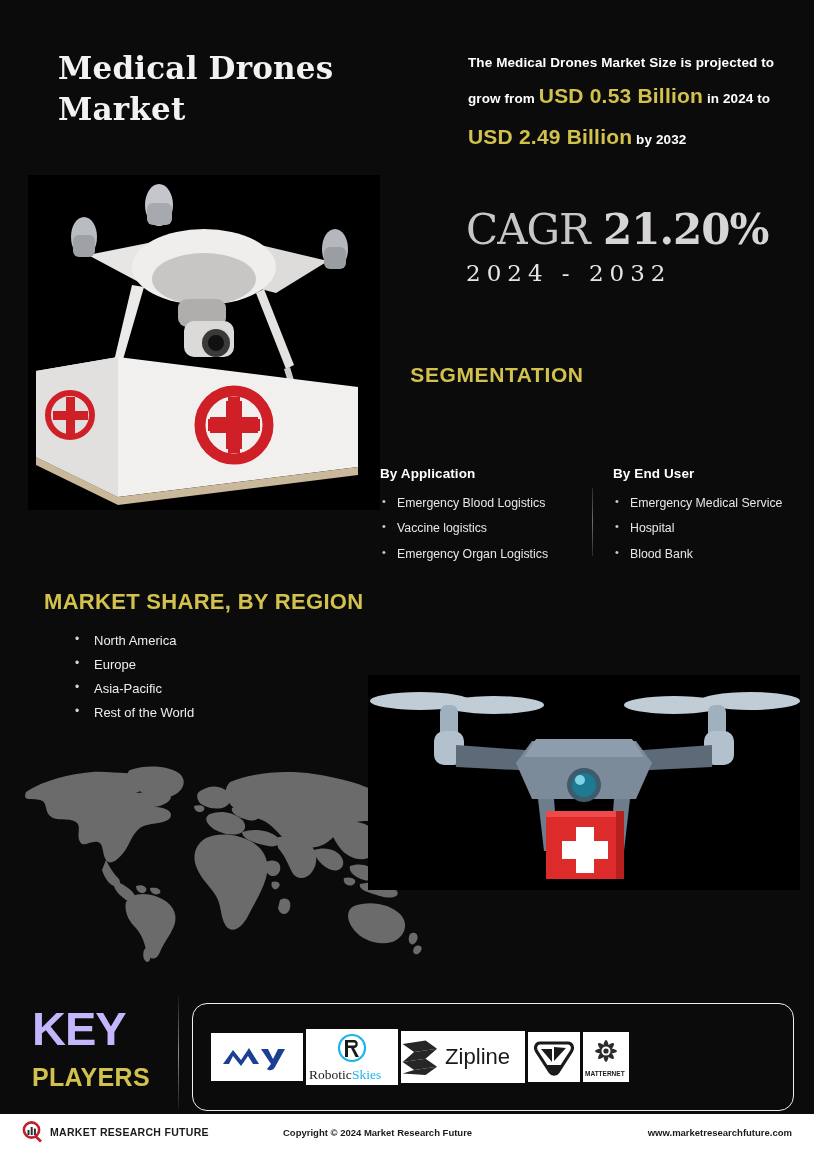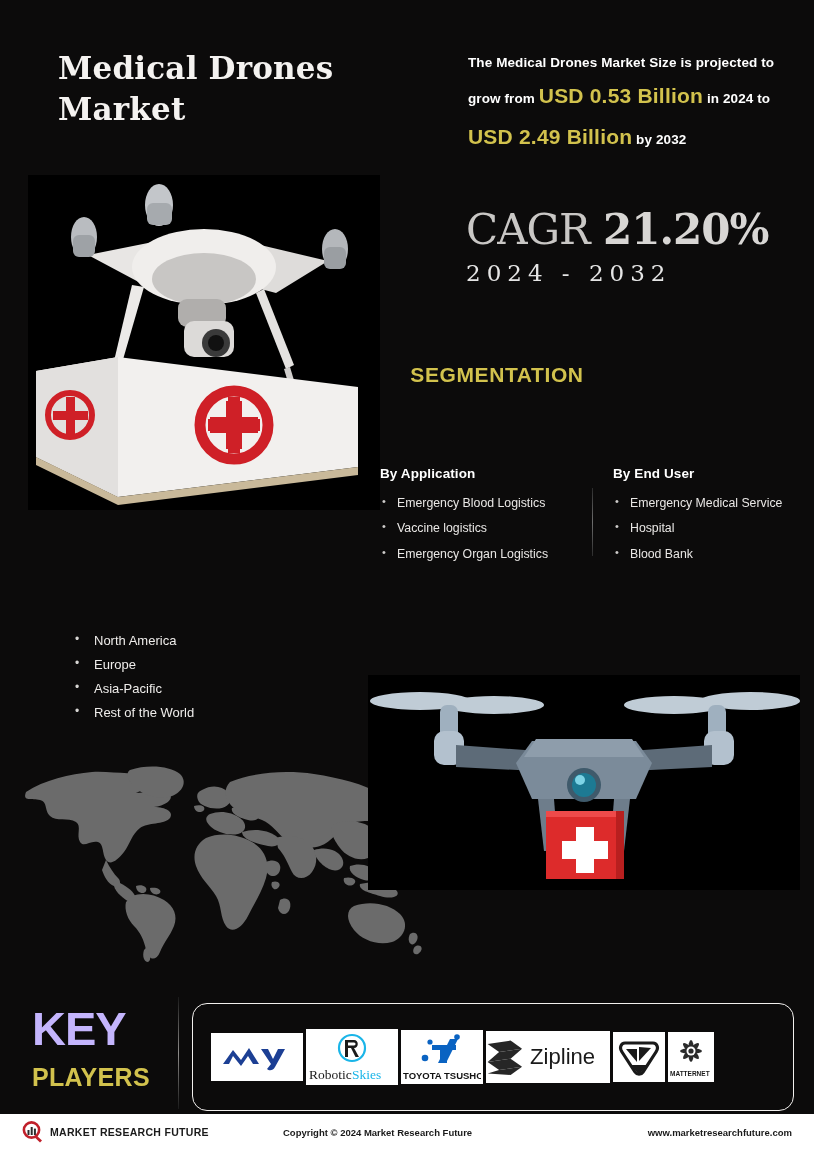--- a/index.html
+++ b/index.html
@@ -232,20 +232,21 @@
     <div class="seg-col b">
       <div class="seg-head">By End User</div>
       <ul class="seg-list">
         <li>Emergency Medical Service</li>
         <li>Hospital</li>
         <li>Blood Bank</li>
       </ul>
     </div>
   </div>
 
+  <div class="ms-title">MARKET SHARE, BY REGION</div>
   <ul class="ms-list">
     <li>North America</li>
     <li>Europe</li>
     <li>Asia-Pacific</li>
     <li>Rest of the World</li>
   </ul>
 
   <div class="map">
     <svg viewBox="0 0 420 205" xmlns="http://www.w3.org/2000/svg">
       <rect width="420" height="205" fill="#0c0b0b"></rect>
@@ -354,32 +355,20 @@
           <circle cx="18" cy="16" r="13" fill="none" stroke="#1ab5e8" stroke-width="2.2"></circle>
           <path d="M11 8 L20 8 C25 8 25 16 20 16 L14 16 L14 25 L11 25 Z M14 10.5 L14 13.5 L20 13.5 C22 13.5 22 10.5 20 10.5 Z" fill="#1a1a1a"></path>
           <path d="M20 16 L25 25 L21.5 25 L17 16 Z" fill="#1a1a1a"></path>
         </svg>
         <svg width="86" height="15" viewBox="0 0 86 15">
           <text x="0" y="12" font-family="Liberation Serif, serif" font-size="13.5" fill="#1a1a1a">Robotic</text>
           <text x="43" y="12" font-family="Liberation Serif, serif" font-size="13.5" fill="#1ab5e8">Skies</text>
         </svg>
       </div>
 
-      <div class="logo-tile" style="width:82px;height:54px;flex-direction:column;gap:1px;">
-        <svg width="52" height="34" viewBox="0 0 52 34">
-          <circle cx="9" cy="25" r="3.3" fill="#0a63c2"></circle>
-          <circle cx="14" cy="9" r="2.6" fill="#0a63c2"></circle>
-          <circle cx="41" cy="4" r="2.8" fill="#0a63c2"></circle>
-          <path d="M16 12 L40 12 L40 17 L31 17 L31 30 L24 30 L24 17 L16 17 Z" fill="#0a63c2"></path>
-          <path d="M34 6 L42 6 L30 30 L22 30 Z" fill="#0a63c2"></path>
-        </svg>
-        <svg width="78" height="13" viewBox="0 0 78 13">
-          <text x="0" y="10.5" font-family="Liberation Sans, sans-serif" font-weight="bold" font-size="9.5" fill="#111">TOYOTA TSUSHO</text>
-        </svg>
-      </div>
 
       <div class="logo-tile" style="width:124px;height:52px;gap:6px;">
         <svg width="46" height="44" viewBox="0 0 46 44">
           <path d="M2 6 L30 2 L44 12 L16 16 Z" fill="#262626"></path>
           <path d="M16 16 L44 12 L30 24 L2 28 Z" fill="#262626"></path>
           <path d="M2 28 L30 24 L44 34 L16 38 Z" fill="#262626"></path>
           <path d="M16 38 L44 34 L30 44 L2 42 Z" fill="#262626"></path>
         </svg>
         <svg width="98" height="32" viewBox="0 0 98 32">
           <text x="0" y="25" font-family="Liberation Sans, sans-serif" font-size="27" fill="#1a1a1a">Zipline</text>

